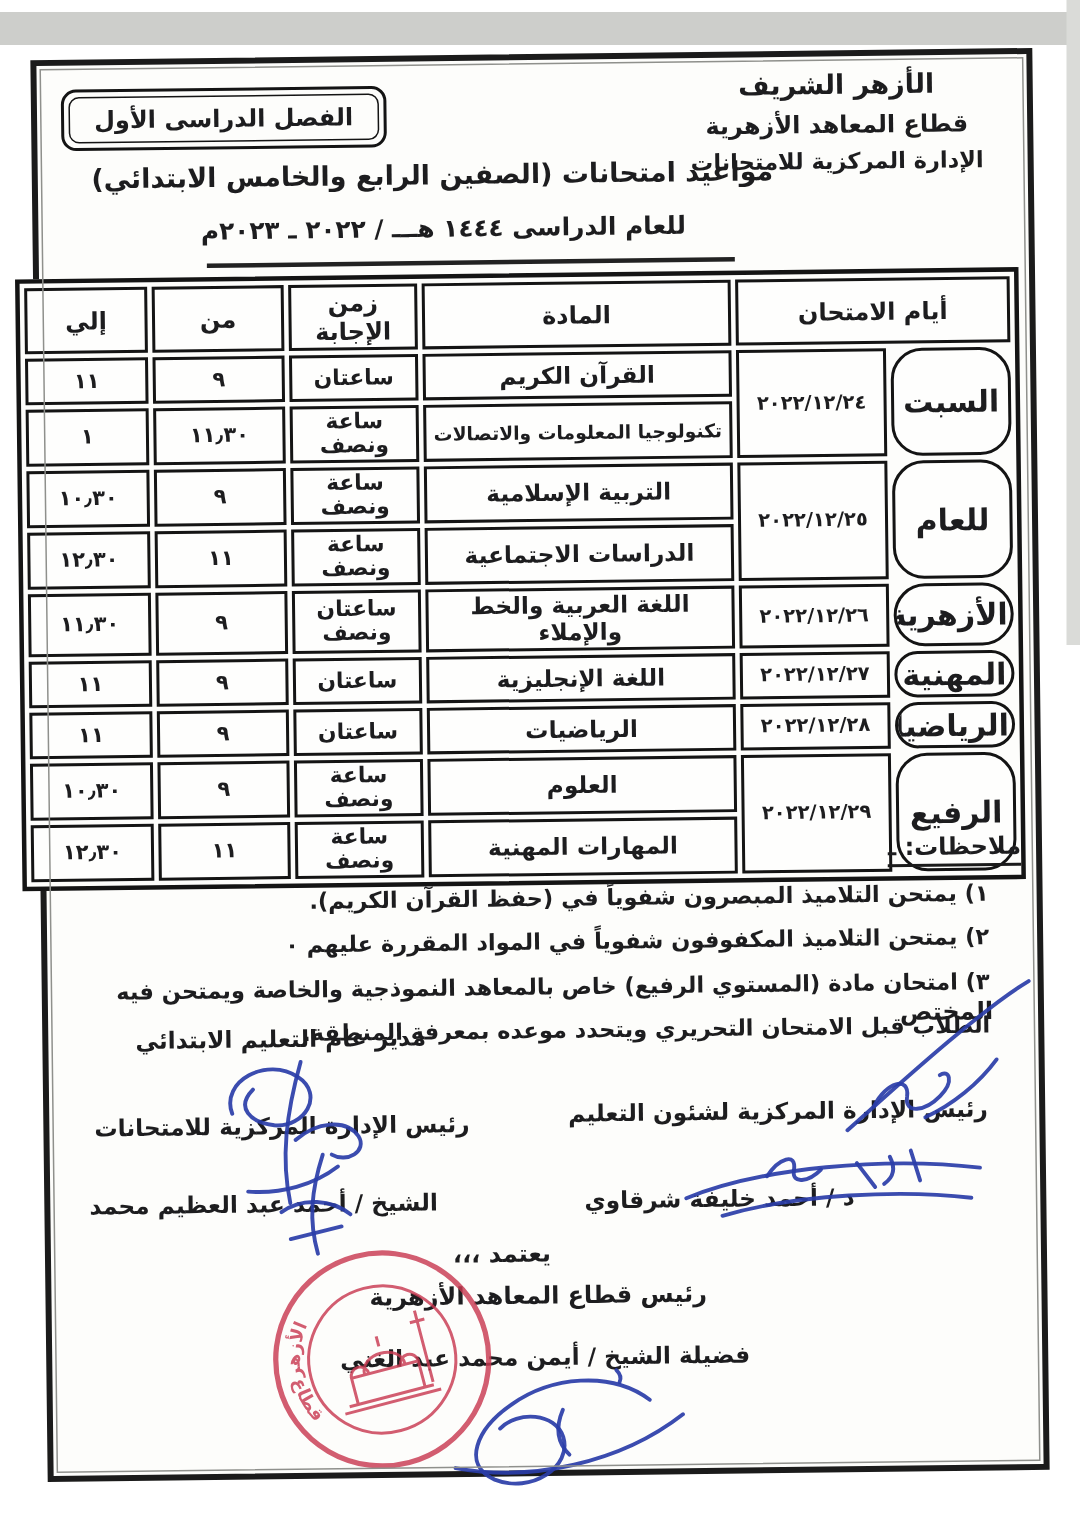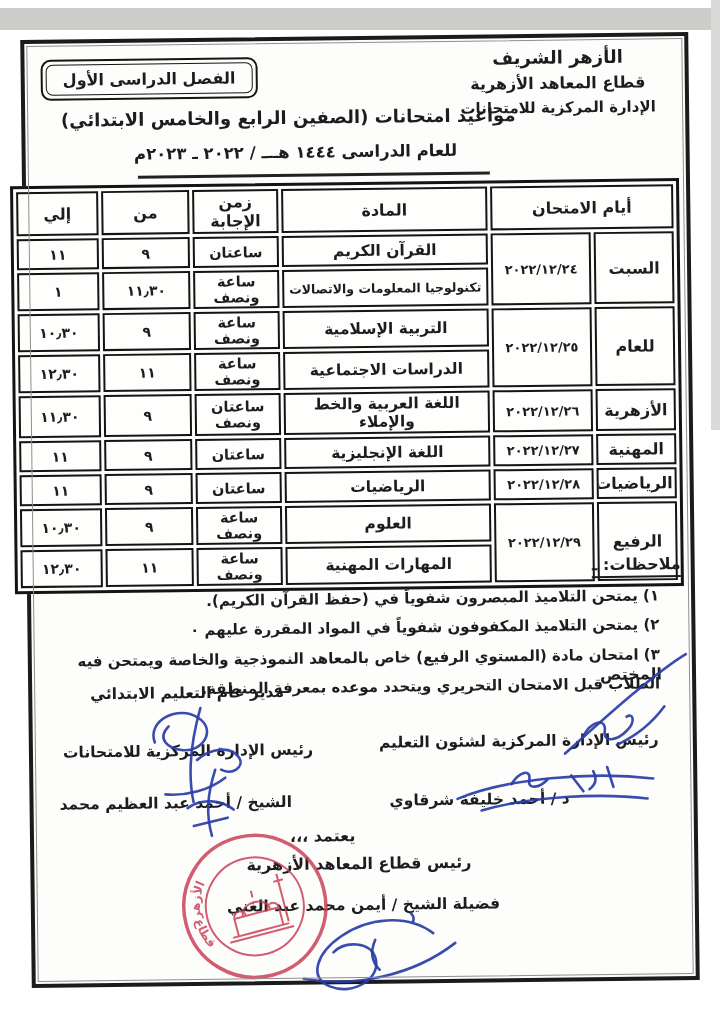--- a/index.html
+++ b/index.html
@@ -67,21 +67,21 @@
     table-layout:fixed;width:654px;
   }
   table.sched th,table.sched td{
     border:2px solid #141414;background:#fefefd;
     font-weight:700;text-align:center;vertical-align:middle;
     height:31px;padding:1px 2px;overflow:hidden;
   }
   table.sched th{font-size:16px;height:30px;}
   col.c-day{width:80px;} col.c-date{width:100px;} col.c-subj{width:206px;}
   col.c-dur{width:86px;} col.c-from{width:88px;} col.c-to{width:82px;}
-  .t-day{font-size:16px;}
+  .t-day{font-size:20px;border-radius:21px;}
   .t-date{font-size:13px;letter-spacing:.5px;}
   .t-subj{font-size:15.5px;}
   .t-subj.small{font-size:12.5px;}
   .t-dur{font-size:14.5px;}
   .t-num{font-size:14px;}
 
   
   .notes{
     position:absolute;right:10px;top:518px;width:648px;text-align:right;
   }
@@ -94,21 +94,21 @@
   }
 
   
   .sig{position:absolute;font-weight:700;white-space:nowrap;}
   .s-mukhtas{right:30px;top:628px;font-size:16px;}
   .s-dir-general{left:58px;top:642px;font-size:15.5px;}
   .s-head-edu{left:346px;top:694px;font-size:15.5px;}
   .s-head-exam{left:30px;top:700px;font-size:15.5px;}
   .s-name-right{left:356px;top:752px;font-size:15.5px;}
   .s-name-left{left:26px;top:752px;font-size:15.5px;}
-  .s-approve{left:256px;top:786px;font-size:16px;}
+  .s-approve{left:268px;top:786px;font-size:16px;}
   .s-approve-title{left:212px;top:814px;font-size:16px;}
   .s-approve-name{left:192px;top:856px;font-size:15.5px;}
 
   .scribble{position:absolute;}
   .scribble path{fill:none;stroke:var(--blue);stroke-width:2.6;stroke-linecap:round;opacity:.92;}
   .sc1{left:528px;top:612px;}
   .sc2{left:92px;top:656px;}
   .sc3{left:418px;top:716px;}
   .sc4{left:140px;top:722px;}
   .sc5{left:228px;top:860px;}

